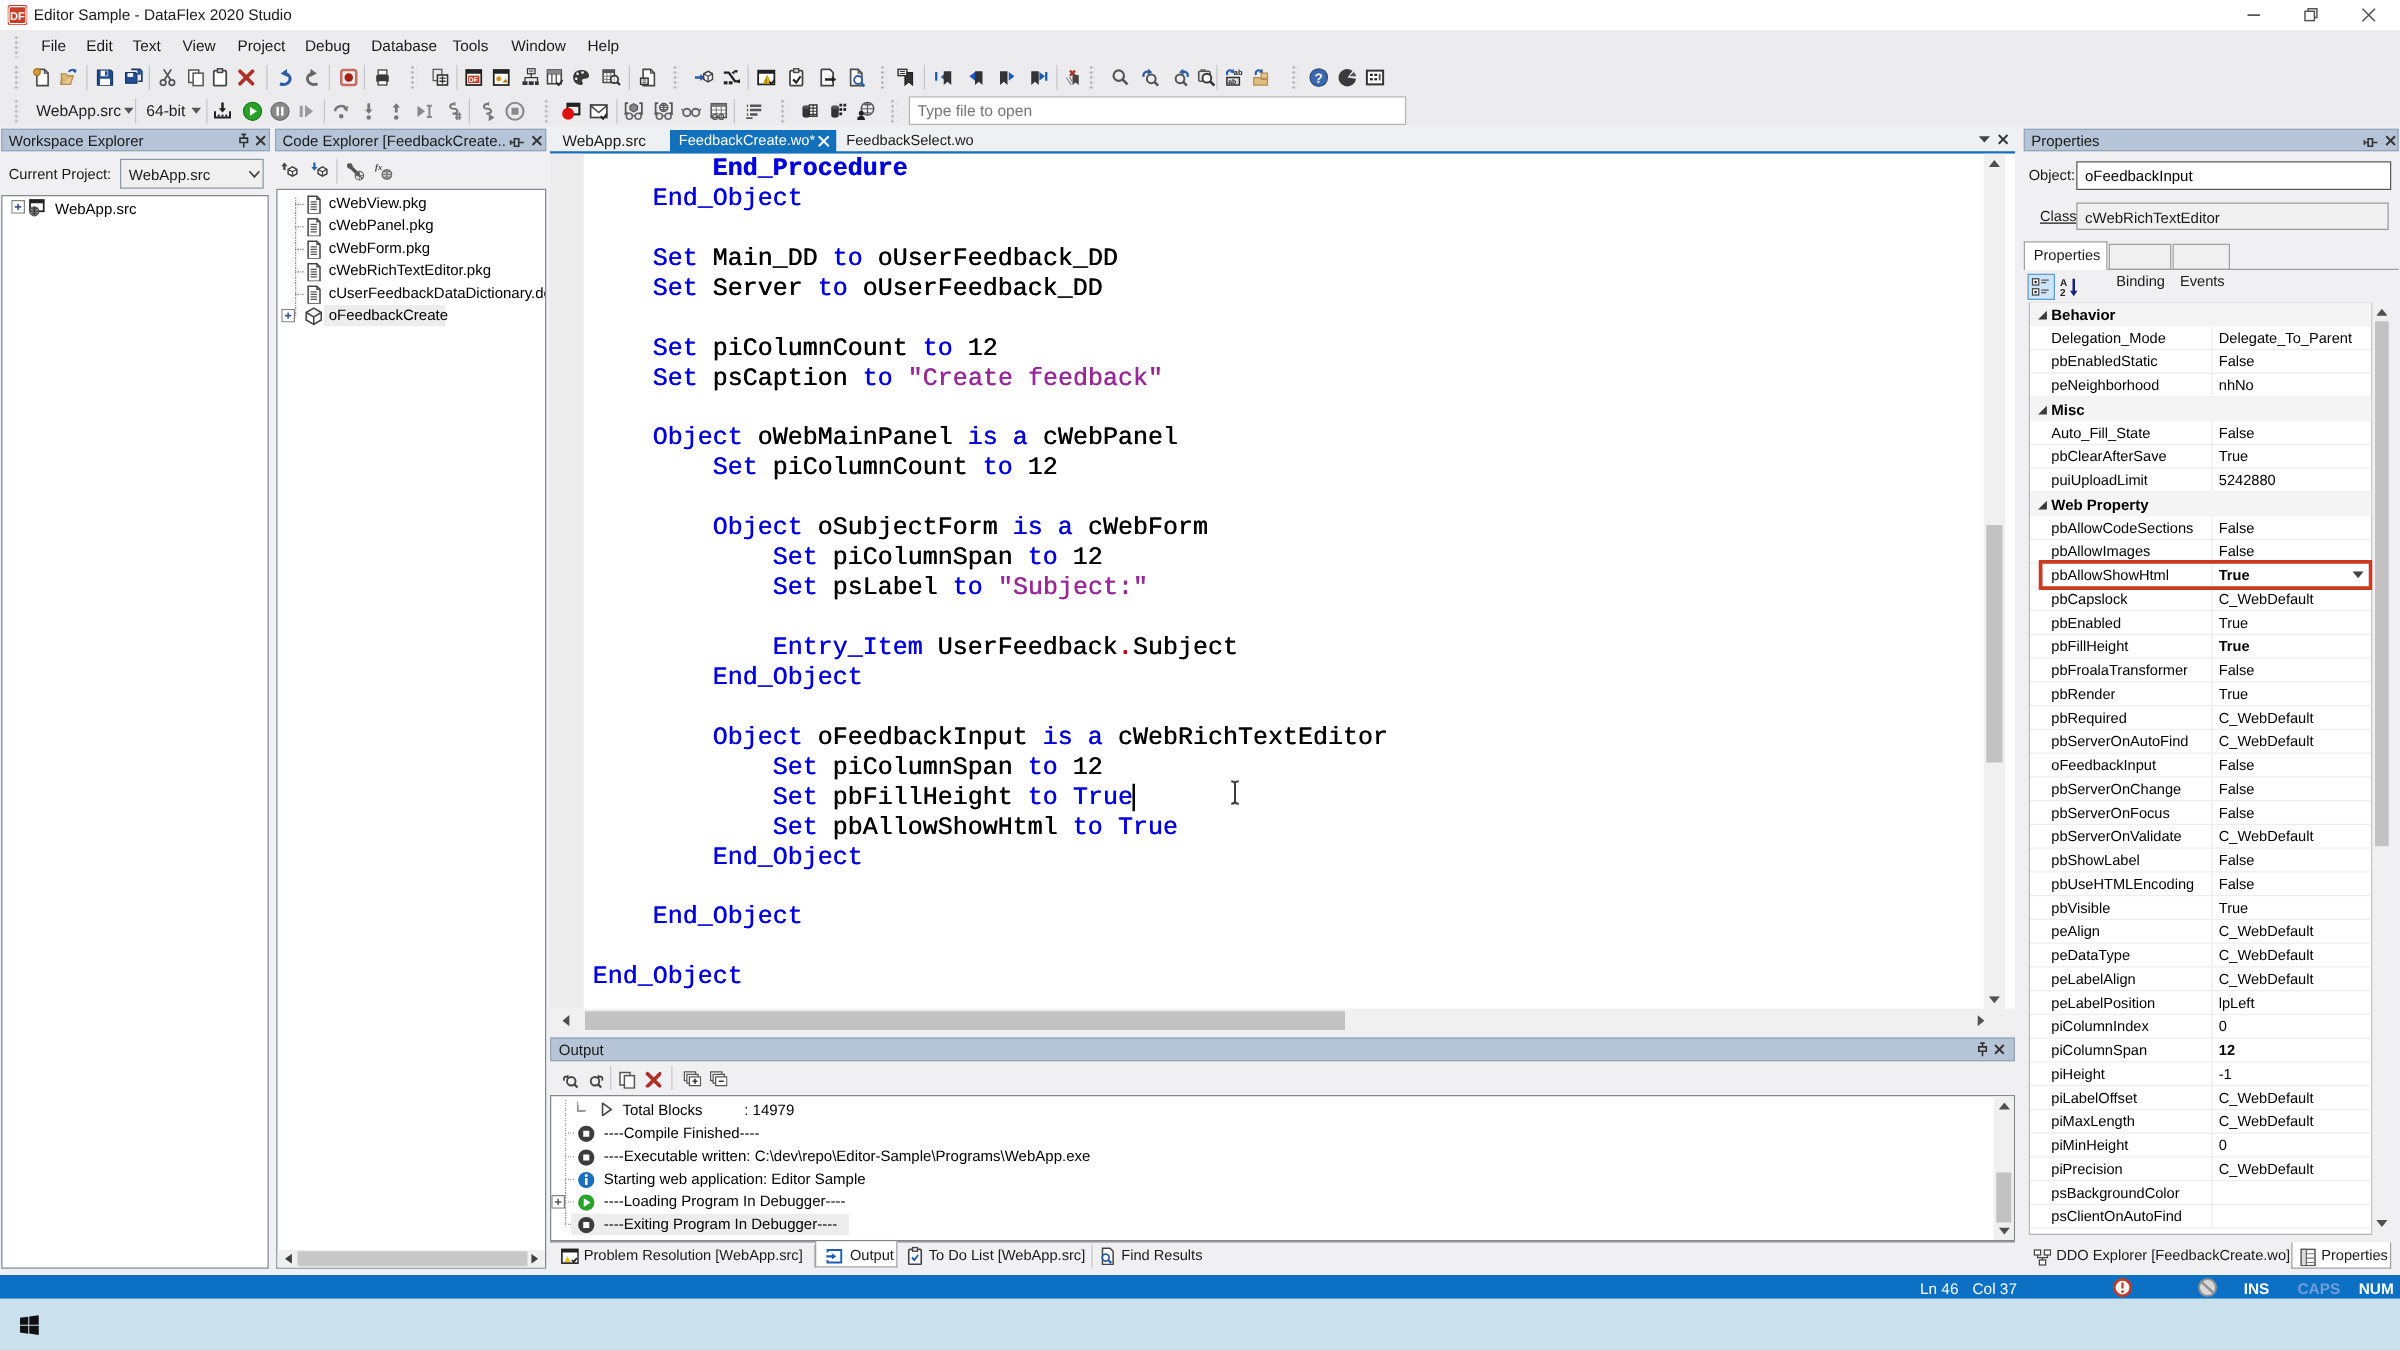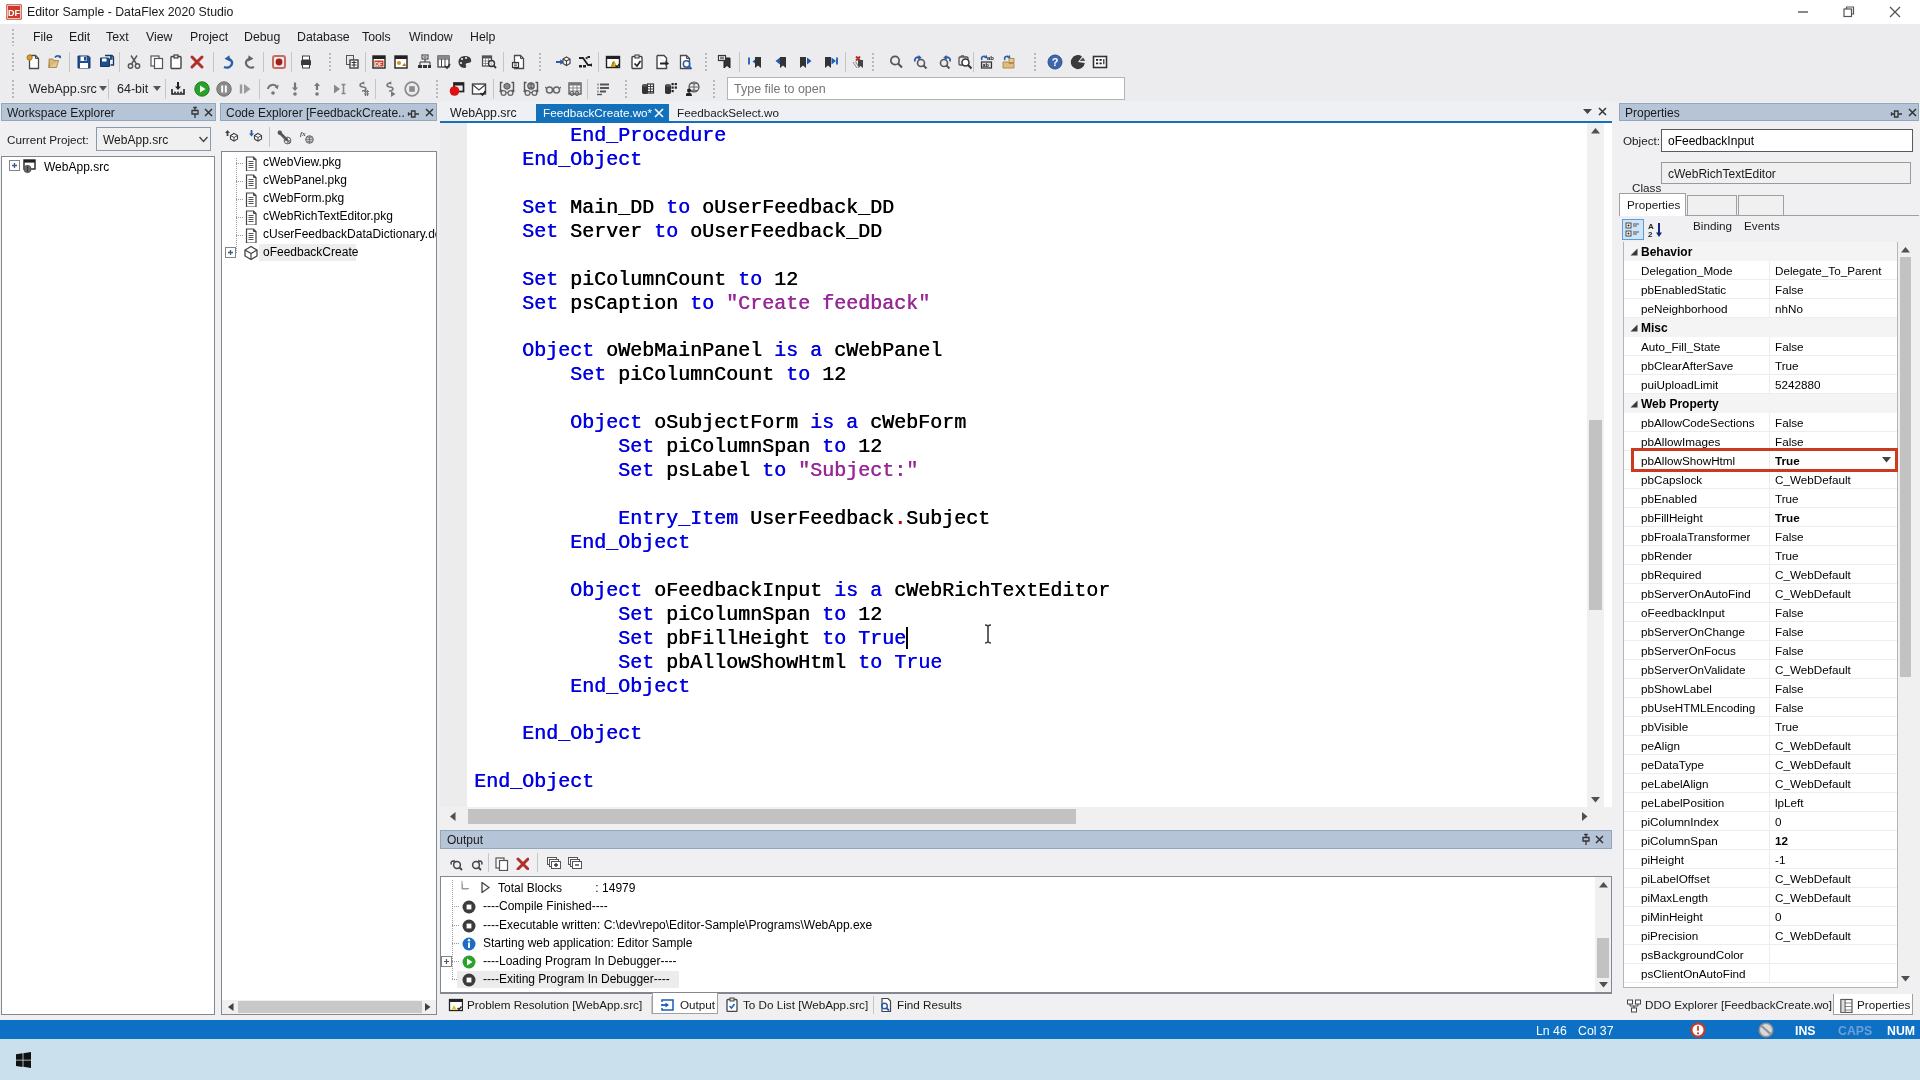--- a/index.html
+++ b/index.html
@@ -534,21 +534,21 @@
 <div style="position:absolute;left:677px;top:106px;font:normal 11.7px 'Liberation Sans', sans-serif;color:#1a1a1a;white-space:pre;">FeedbackSelect.wo</div>
 <div class="abs" style="left:440px;top:121px;width:1172px;height:2px;background:#1271ba"></div>
 <svg style="position:absolute;left:1583px;top:108px" width="9" height="7" viewBox="0 0 9 7">
       <path d="M0 1h9l-4.5 5z" fill="#444"></path>
     </svg>
 <svg style="position:absolute;left:1596px;top:105px" width="12" height="12" viewBox="0 0 12 12">
       <path d="M3 3l7 7M10 3l-7 7" stroke="#333" stroke-width="1.5" fill="none"></path>
     </svg>
 <div class="abs" style="left:440px;top:123px;width:1172px;height:684px;background:#fff"></div>
 <div class="abs" style="left:440px;top:123px;width:27px;height:684px;background:#ececec"></div>
-<div class="abs" style="left:474px;top:124px;width:1100px;font:20px 'Liberation Mono',monospace;line-height:23.93px;color:#000;white-space:pre;text-shadow:0.4px 0 0 currentColor">        <b style="font-weight:normal;color:#0000e0">End_Procedure</b>
+<div class="abs" style="left:474px;top:124px;width:1100px;font:20px 'Liberation Mono',monospace;line-height:23.93px;color:#000;white-space:pre;text-shadow:0.4px 0 0 currentColor">        <b style="font-weight:bold;color:#0000e0">End_Procedure</b>
     <b style="font-weight:normal;color:#0000e0">End_Object</b>
 
     <b style="font-weight:normal;color:#0000e0">Set</b> Main_DD <b style="font-weight:normal;color:#0000e0">to</b> oUserFeedback_DD
     <b style="font-weight:normal;color:#0000e0">Set</b> Server <b style="font-weight:normal;color:#0000e0">to</b> oUserFeedback_DD
 
     <b style="font-weight:normal;color:#0000e0">Set</b> piColumnCount <b style="font-weight:normal;color:#0000e0">to</b> 12
     <b style="font-weight:normal;color:#0000e0">Set</b> psCaption <b style="font-weight:normal;color:#0000e0">to</b> <b style="font-weight:normal;color:#982898">"Create feedback"</b>
 
     <b style="font-weight:normal;color:#0000e0">Object</b> oWebMainPanel <b style="font-weight:normal;color:#0000e0">is</b> <b style="font-weight:normal;color:#0000e0">a</b> cWebPanel
         <b style="font-weight:normal;color:#0000e0">Set</b> piColumnCount <b style="font-weight:normal;color:#0000e0">to</b> 12
@@ -718,21 +718,21 @@
 <div style="position:absolute;left:1625px;top:106px;font:normal 12px 'Liberation Sans', sans-serif;color:#1a1a1a;white-space:pre;">Properties</div>
 <svg style="position:absolute;left:1890px;top:106px" width="13" height="13" viewBox="0 0 13 13">
       <path d="M1.5 6.2v3.6M1.5 8h3M4.5 5h3.5v6H4.5zM8 8h4" fill="none" stroke="#333" stroke-width="1.3"></path>
     </svg>
 <svg style="position:absolute;left:1906px;top:106px" width="13" height="13" viewBox="0 0 13 13">
       <path d="M3 3l7 7M10 3l-7 7" stroke="#333" stroke-width="1.5" fill="none"></path>
     </svg>
 <div style="position:absolute;left:1623px;top:134px;font:normal 11.7px 'Liberation Sans', sans-serif;color:#1a1a1a;white-space:pre;">Object:</div>
 <div class="abs" style="left:1661px;top:129px;width:252px;height:23px;background:#fff;border:1px solid #5a5a5a"></div>
 <div style="position:absolute;left:1668px;top:134px;font:normal 12px 'Liberation Sans', sans-serif;color:#000;white-space:pre;">oFeedbackInput</div>
-<div style="position:absolute;left:1632px;top:181px;font:normal 11.7px 'Liberation Sans', sans-serif;color:#1a1a1a;white-space:pre;text-decoration:underline;">Class</div>
+<div style="position:absolute;left:1632px;top:167px;font:normal 11.7px 'Liberation Sans', sans-serif;color:#1a1a1a;white-space:pre;text-decoration:underline;">Class</div>
 <div class="abs" style="left:1661px;top:162px;width:250px;height:22px;background:#f0f0f0;border:1px solid #9a9a9a"></div>
 <div style="position:absolute;left:1668px;top:167px;font:normal 12px 'Liberation Sans', sans-serif;color:#1a1a1a;white-space:pre;">cWebRichTextEditor</div>
 <div class="abs" style="left:1619px;top:193px;width:67px;height:23px;background:#fff;border:1px solid #a0a0a0;border-bottom:none"></div>
 <div style="position:absolute;left:1627px;top:198px;font:normal 11.7px 'Liberation Sans', sans-serif;color:#1a1a1a;white-space:pre;">Properties</div>
 <div class="abs" style="left:1687px;top:195px;width:50px;height:21px;background:#f0f0f0;border:1px solid #a0a0a0"></div>
 <div style="position:absolute;left:1693px;top:199px;font:normal 11.7px 'Liberation Sans', sans-serif;color:#1a1a1a;white-space:pre;margin-top:20px;">Binding</div>
 <div class="abs" style="left:1738px;top:195px;width:46px;height:21px;background:#f0f0f0;border:1px solid #a0a0a0"></div>
 <div style="position:absolute;left:1744px;top:199px;font:normal 11.7px 'Liberation Sans', sans-serif;color:#1a1a1a;white-space:pre;margin-top:20px;">Events</div>
 <div class="abs" style="left:1686px;top:215px;width:233px;height:1px;background:#a0a0a0"></div>
 <div class="abs" style="left:1622px;top:219px;width:22px;height:21px;background:#cfe4f7;border:1px solid #5c9fd8"></div>

